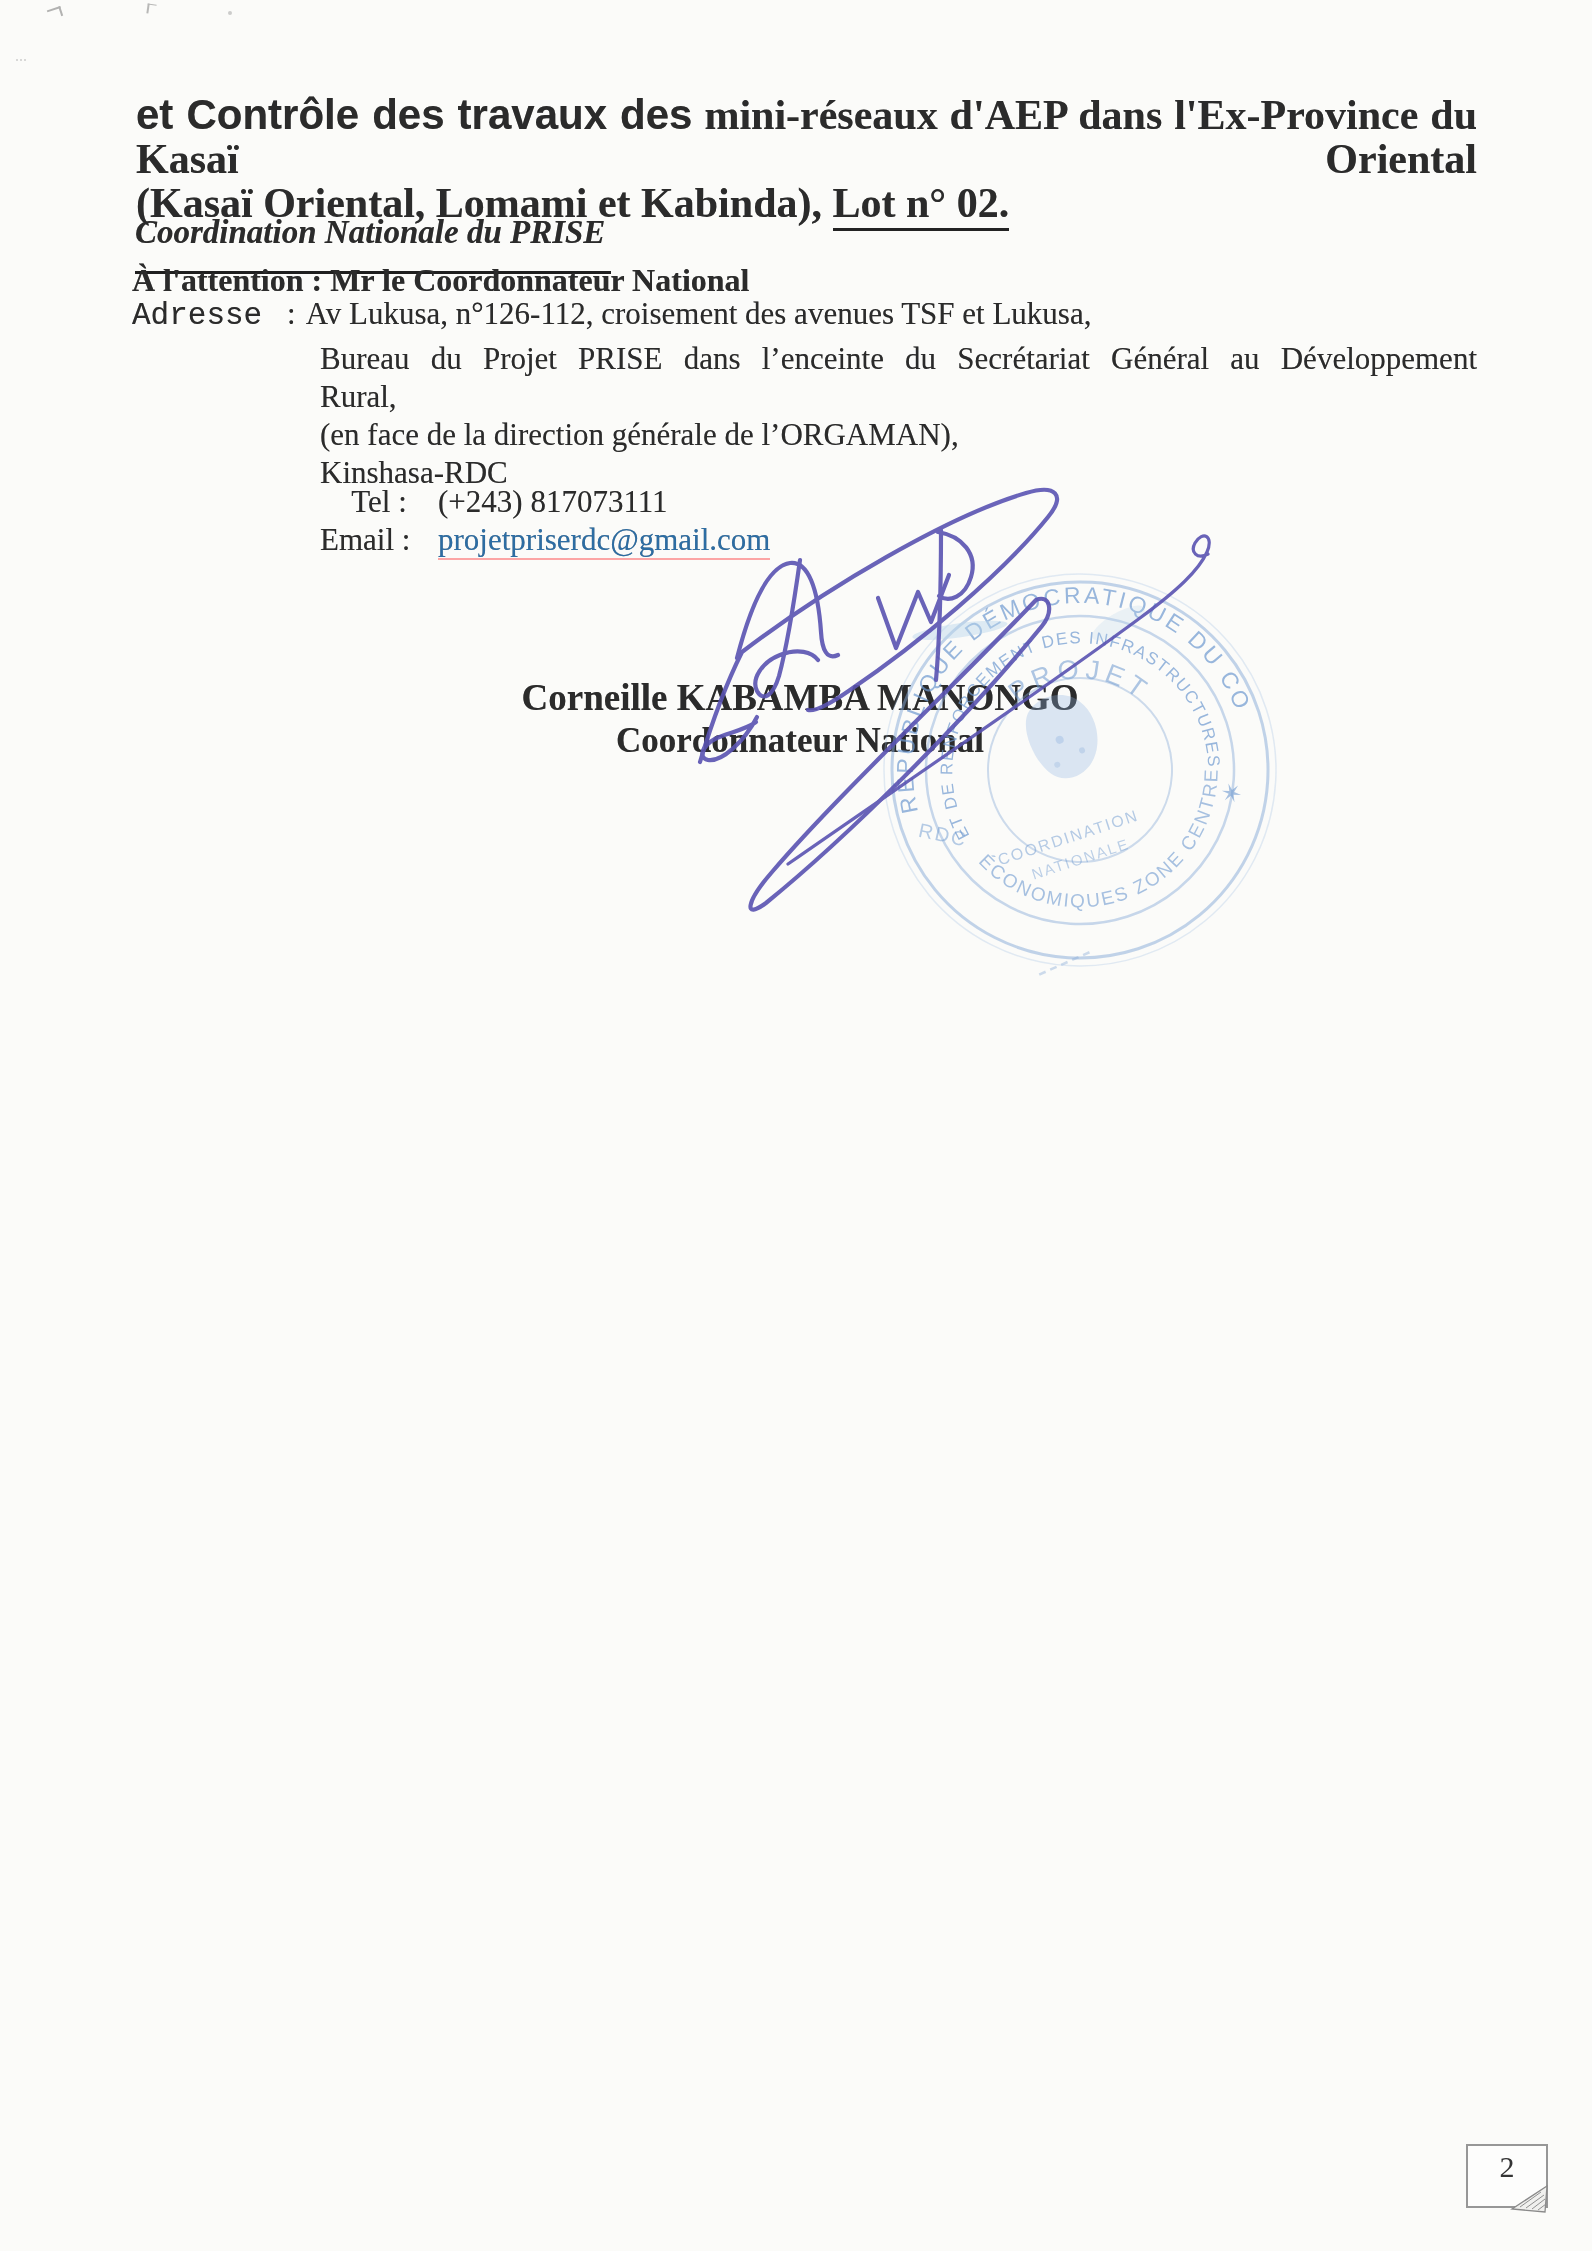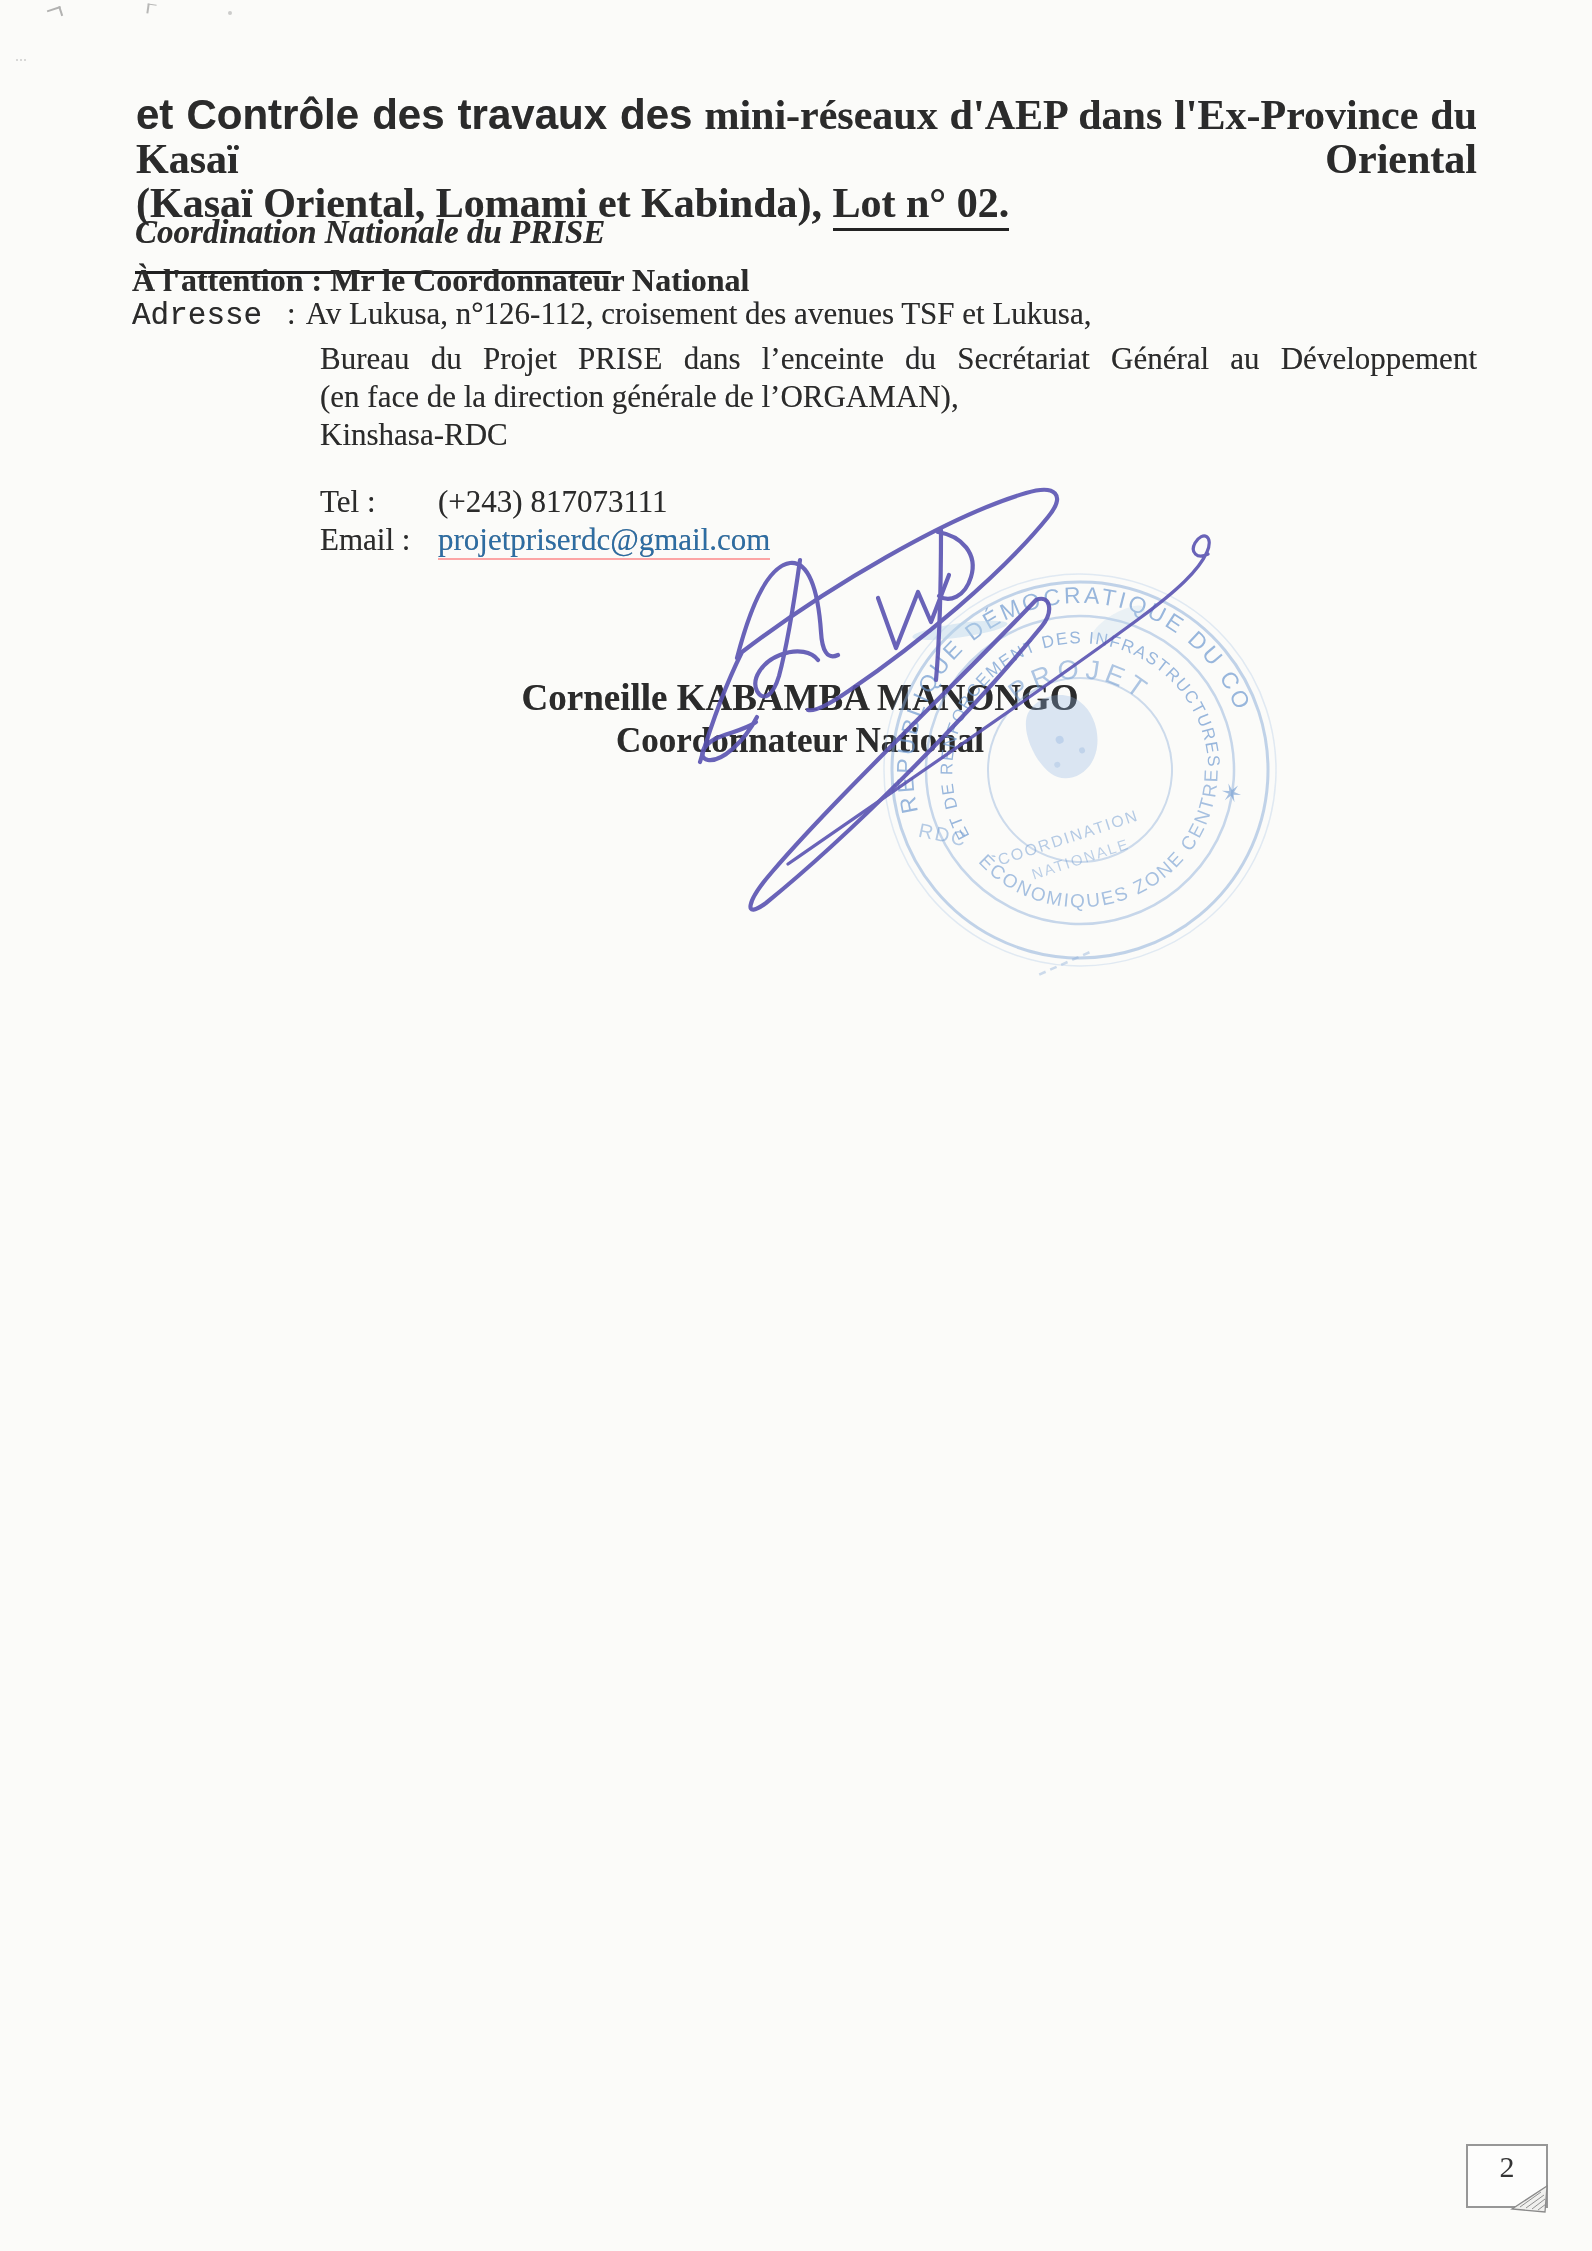--- a/index.html
+++ b/index.html
@@ -31,21 +31,21 @@
   }
   #attention-line{ left:132px; top:262px; font-size:32px; font-weight:bold; }
   #address-row{ left:132px; top:296px; font-size:31px; }
   .addr-label{ display:inline-block; width:155px;font-family:Liberation Mono, monospace; }
   .addr-colon{ display:inline-block; margin-right:10px; }
   #address-block{
     left:320px; top:340px; width:1157px;
     font-size:31px; line-height:38px;
   }
   .line-just1{ text-align:justify; text-align-last:justify; }
-  #tel-row{ left:320px; top:484px; font-size:31px; }
+  #tel-row{ left:320px; top:484px; font-size:31px;text-align:center; }
   #email-row{ left:320px; top:522px; font-size:31px; }
   .contact-label{ display:inline-block; width:118px; }
   .email-link{
     color:#2d6da3;
     text-decoration:none;
     border-bottom:2px solid #fca5a5;
     padding-bottom:1px;
   }
 
   
@@ -97,20 +97,21 @@
 </div>
 
 <div class="abs scan-soft" id="recipient-heading">Coordination Nationale du PRISE</div>
 
 <div class="abs scan-soft" id="attention-line">À l'attention : Mr le Coordonnateur National</div>
 
 <div class="abs scan-soft" id="address-row"><span class="addr-label">Adresse</span><span class="addr-colon">:</span><span>Av Lukusa, n°126-112, croisement des avenues TSF et Lukusa,</span></div>
 
 <div class="abs scan-soft" id="address-block">
   <div class="line-just1">Bureau du Projet PRISE dans l’enceinte du Secrétariat Général au Développement</div>
+  <div>Rural,</div>
   <div>(en face de la direction générale de l’ORGAMAN),</div>
   <div>Kinshasa-RDC</div>
 </div>
 
 <div class="abs scan-soft" id="tel-row"><span class="contact-label">Tel :</span><span>(+243) 817073111</span></div>
 
 <div class="abs scan-soft" id="email-row"><span class="contact-label">Email :</span><a href="#" class="email-link">projetpriserdc@gmail.com</a></div>
 
 <div class="abs scan-soft" id="signatory-name">Corneille KABAMBA MANONGO</div>
 <div class="abs scan-soft" id="signatory-role">Coordonnateur National</div>

